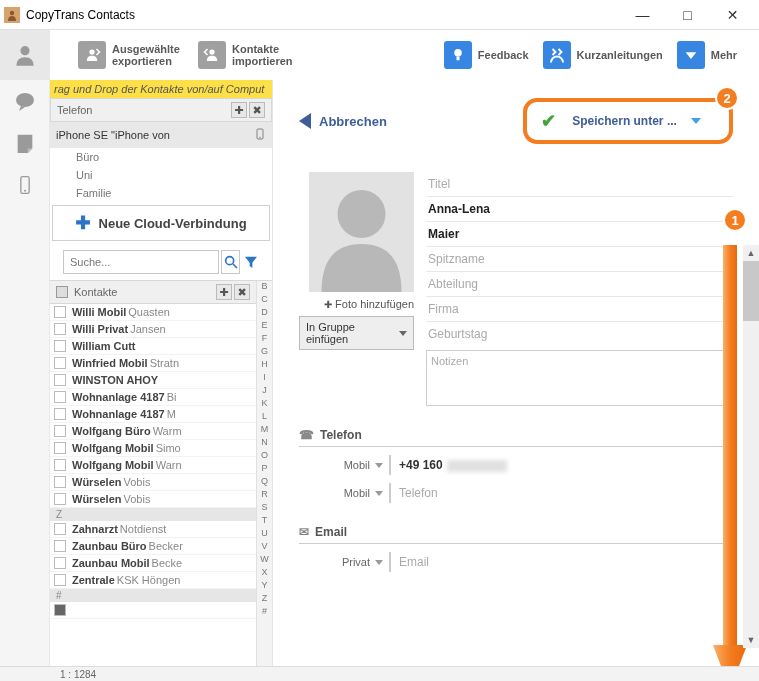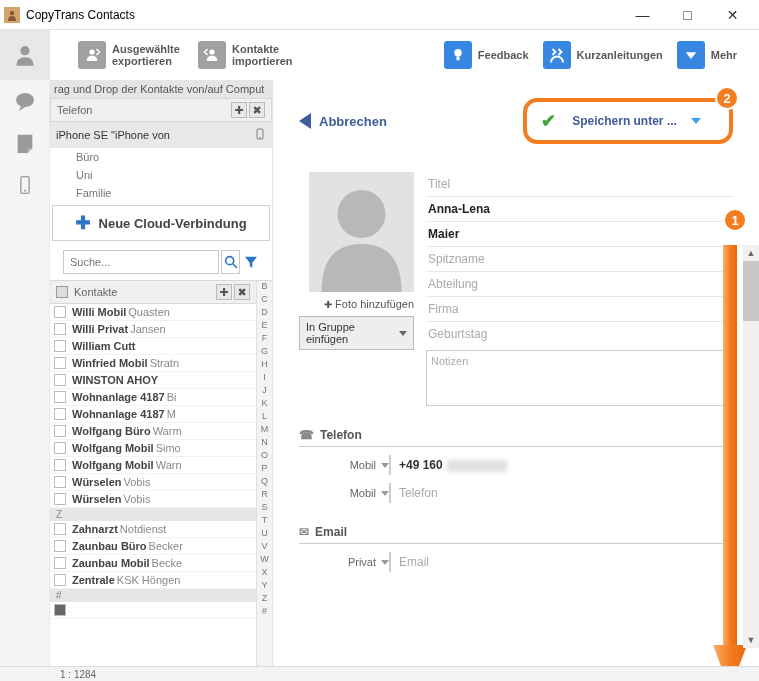--- a/index.html
+++ b/index.html
@@ -15,21 +15,21 @@
 .iconnav .item { width: 50px; height: 42px; display: flex; align-items: center; justify-content: center; cursor: pointer; }
 
 .toolbtn { display: flex; align-items: center; margin-right: 14px; cursor: pointer; }
 .toolbtn .sq { width: 28px; height: 28px; background: #a0a0a0; border-radius: 3px; display: flex; align-items: center; justify-content: center; margin-right: 6px; }
 .toolbtn .sq.blue { background: #3787e2; }
 .toolbtn .lbl { font-size: 11px; font-weight: bold; color: #595959; line-height: 12px; }
 
 .mainrow { display: flex; height: calc(100% - 95px); }
 
 .leftcol { width: 223px; display: flex; flex-direction: column; background: #fff; border-right: 1px solid #e5e5e5; }
-.ddhint { background: #e5e5e5; font-size: 11px; color: #555; padding: 3px 4px; white-space: nowrap; overflow: hidden; }
+.ddhint { background: #fde047; font-size: 11px; font-style: italic; color: #555; padding: 3px 4px; white-space: nowrap; overflow: hidden; }
 .grouphdr { background: #f0f0f0; border: 1px solid #d8d8d8; padding: 3px 6px; font-size: 11px; color: #666; display: flex; align-items: center; }
 .grouphdr .actions { margin-left: auto; display: flex; gap: 2px; }
 .sqicon { width: 16px; height: 16px; background: #e8e8e8; border: 1px solid #bbb; display: flex; align-items: center; justify-content: center; font-size: 11px; color: #555; cursor: pointer; }
 .devrow { background: #e8e8e8; padding: 4px 6px; font-size: 11px; display: flex; align-items: center; }
 .grpitem { padding: 3px 6px 3px 26px; font-size: 11px; color: #777; cursor: pointer; }
 .cloudbtn { border: 1px solid #d0d0d0; margin: 3px 2px; padding: 6px; font-size: 13px; color: #444; display: flex; align-items: center; justify-content: center; cursor: pointer; font-weight: bold;}
 .cloudbtn .plus { color: #2b74c9; font-size: 18px; font-weight: bold; margin-right: 8px; }
 
 .searchrow { display: flex; align-items: center; margin: 6px 13px; gap: 2px; }
 .searchrow input { flex: 1; border: 1px solid #c8c8c8; padding: 4px 6px; font-size: 11px; height: 24px; }
@@ -74,21 +74,21 @@
 .fields { flex: 1; }
 .frow { border-bottom: 1px solid #e8e8e8; padding: 5px 2px; font-size: 12px; min-height: 24px; }
 .frow.ph { color: #aaa; }
 .frow.val { color: #222; font-weight: bold; }
 .notes { border: 1px solid #ccc; height: 56px; margin-top: 4px; padding: 4px; font-size: 11px; color: #aaa; }
 
 .sect { margin-top: 22px; }
 .secthdr { font-size: 12px; font-weight: bold; color: #555; border-bottom: 1px solid #ccc; padding-bottom: 4px; display: flex; align-items: center; }
 .secthdr .ic { margin-right: 6px; color: #888; }
 .labrow { display: flex; align-items: center; margin-top: 8px; }
-.labrow .lab { width: 90px; text-align: left; font-size: 11px; color: #666; display: flex; align-items: center; justify-content: flex-end; cursor: pointer; }
+.labrow .lab { width: 90px; text-align: left; font-size: 11px; color: #666; padding-right: 6px; display: flex; align-items: center; justify-content: flex-end; cursor: pointer; }
 .labrow .lab::after { content: ""; width: 0; height: 0; border-left: 4px solid transparent; border-right: 4px solid transparent; border-top: 5px solid #999; margin-left: 5px; }
 .labrow .fval { flex: 1; border-left: 2px solid #ccc; padding: 3px 8px; font-size: 12px; }
 .labrow .fval.ph { color: #aaa; }
 .labrow .fval .blur { display: inline-block; width: 60px; height: 12px; background: #e0e0e0; filter: blur(2px); vertical-align: middle; margin-left: 4px; }
 
 .bigarrow { position: absolute; right: 12px; top: 165px; width: 34px; height: 445px; pointer-events: none; }
 
 .statusbar { position: absolute; bottom: 0; left: 0; right: 0; height: 15px; background: #f3f3f3; border-top: 1px solid #dcdcdc; font-size: 10px; color: #666; display: flex; align-items: center; padding: 0 60px; }
 
 .vscroll { position: absolute; right: 0; top: 165px; width: 16px; bottom: 18px; background: #f0f0f0; }

